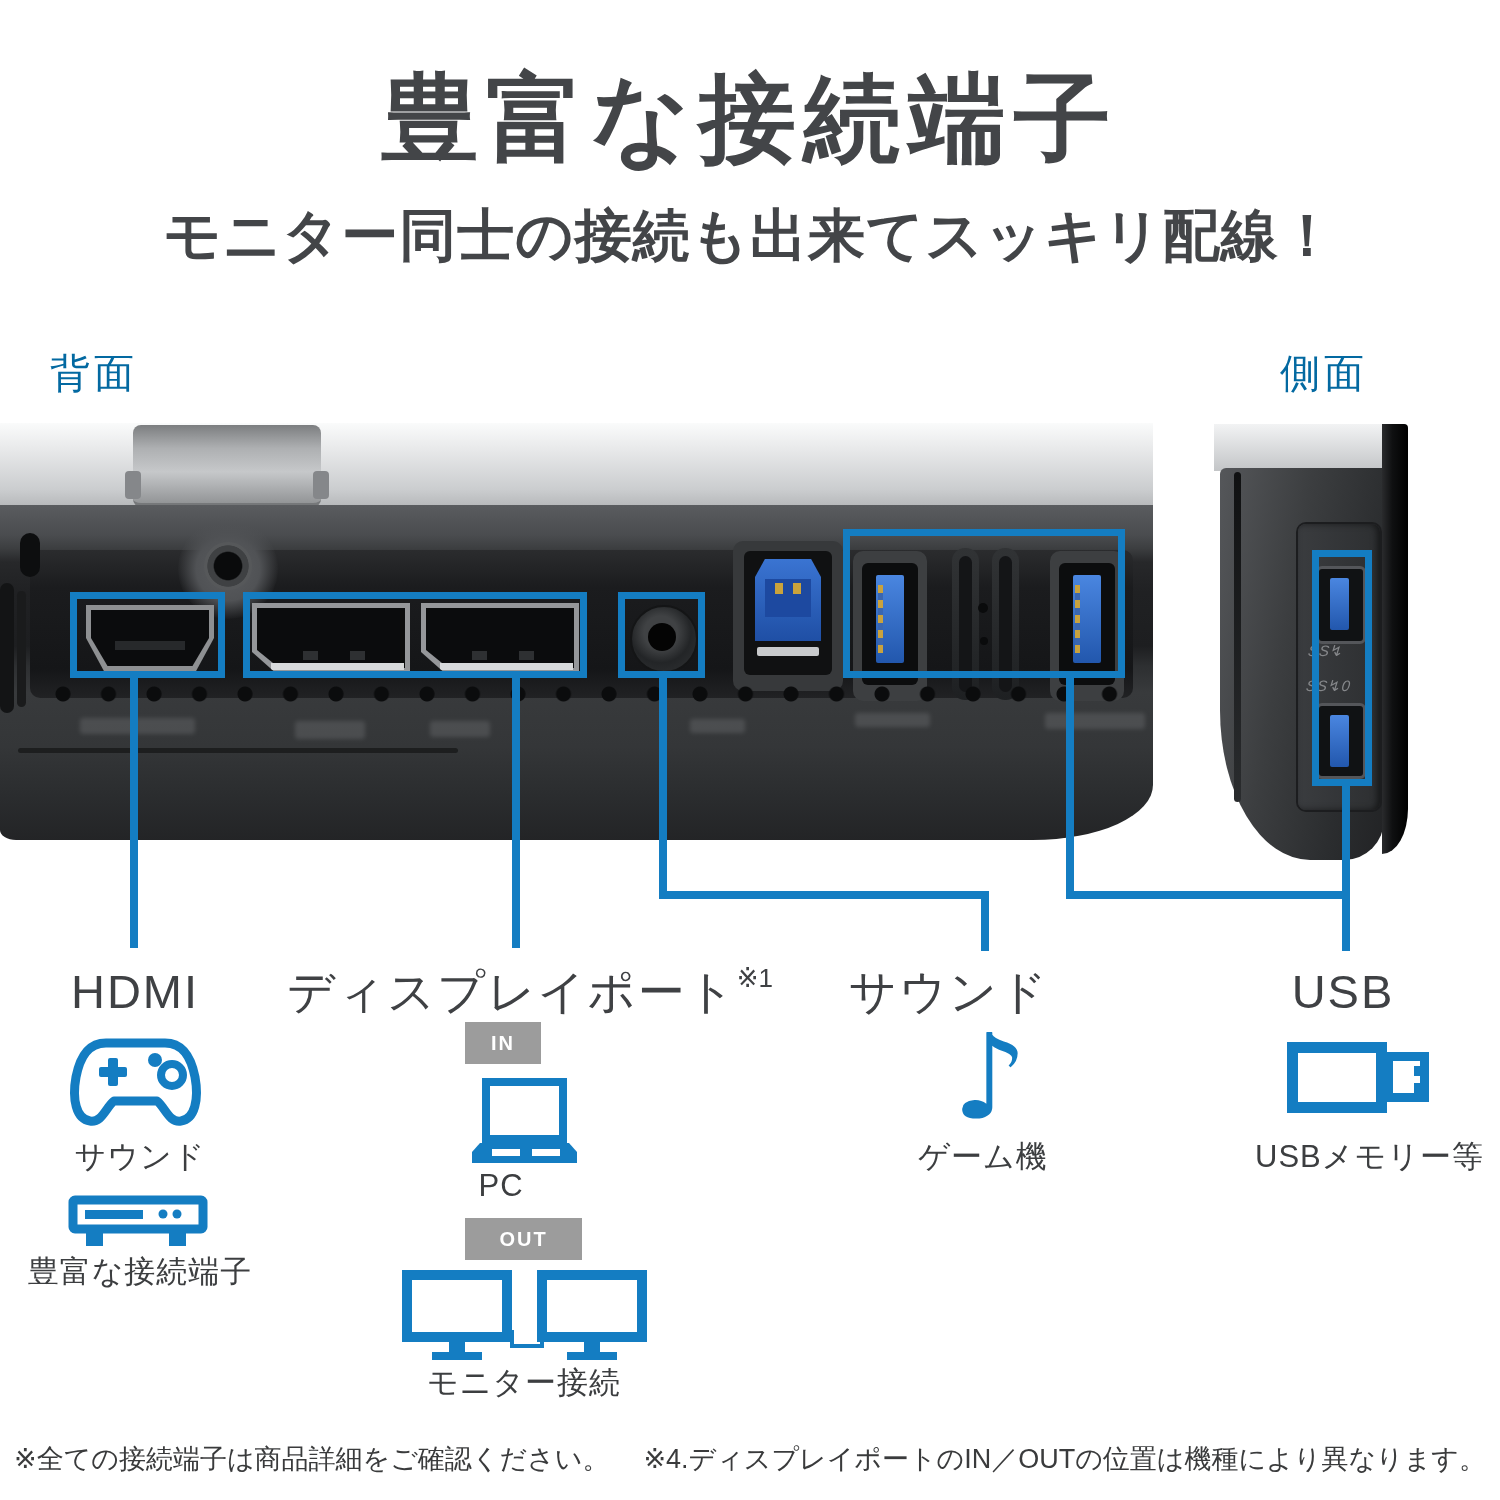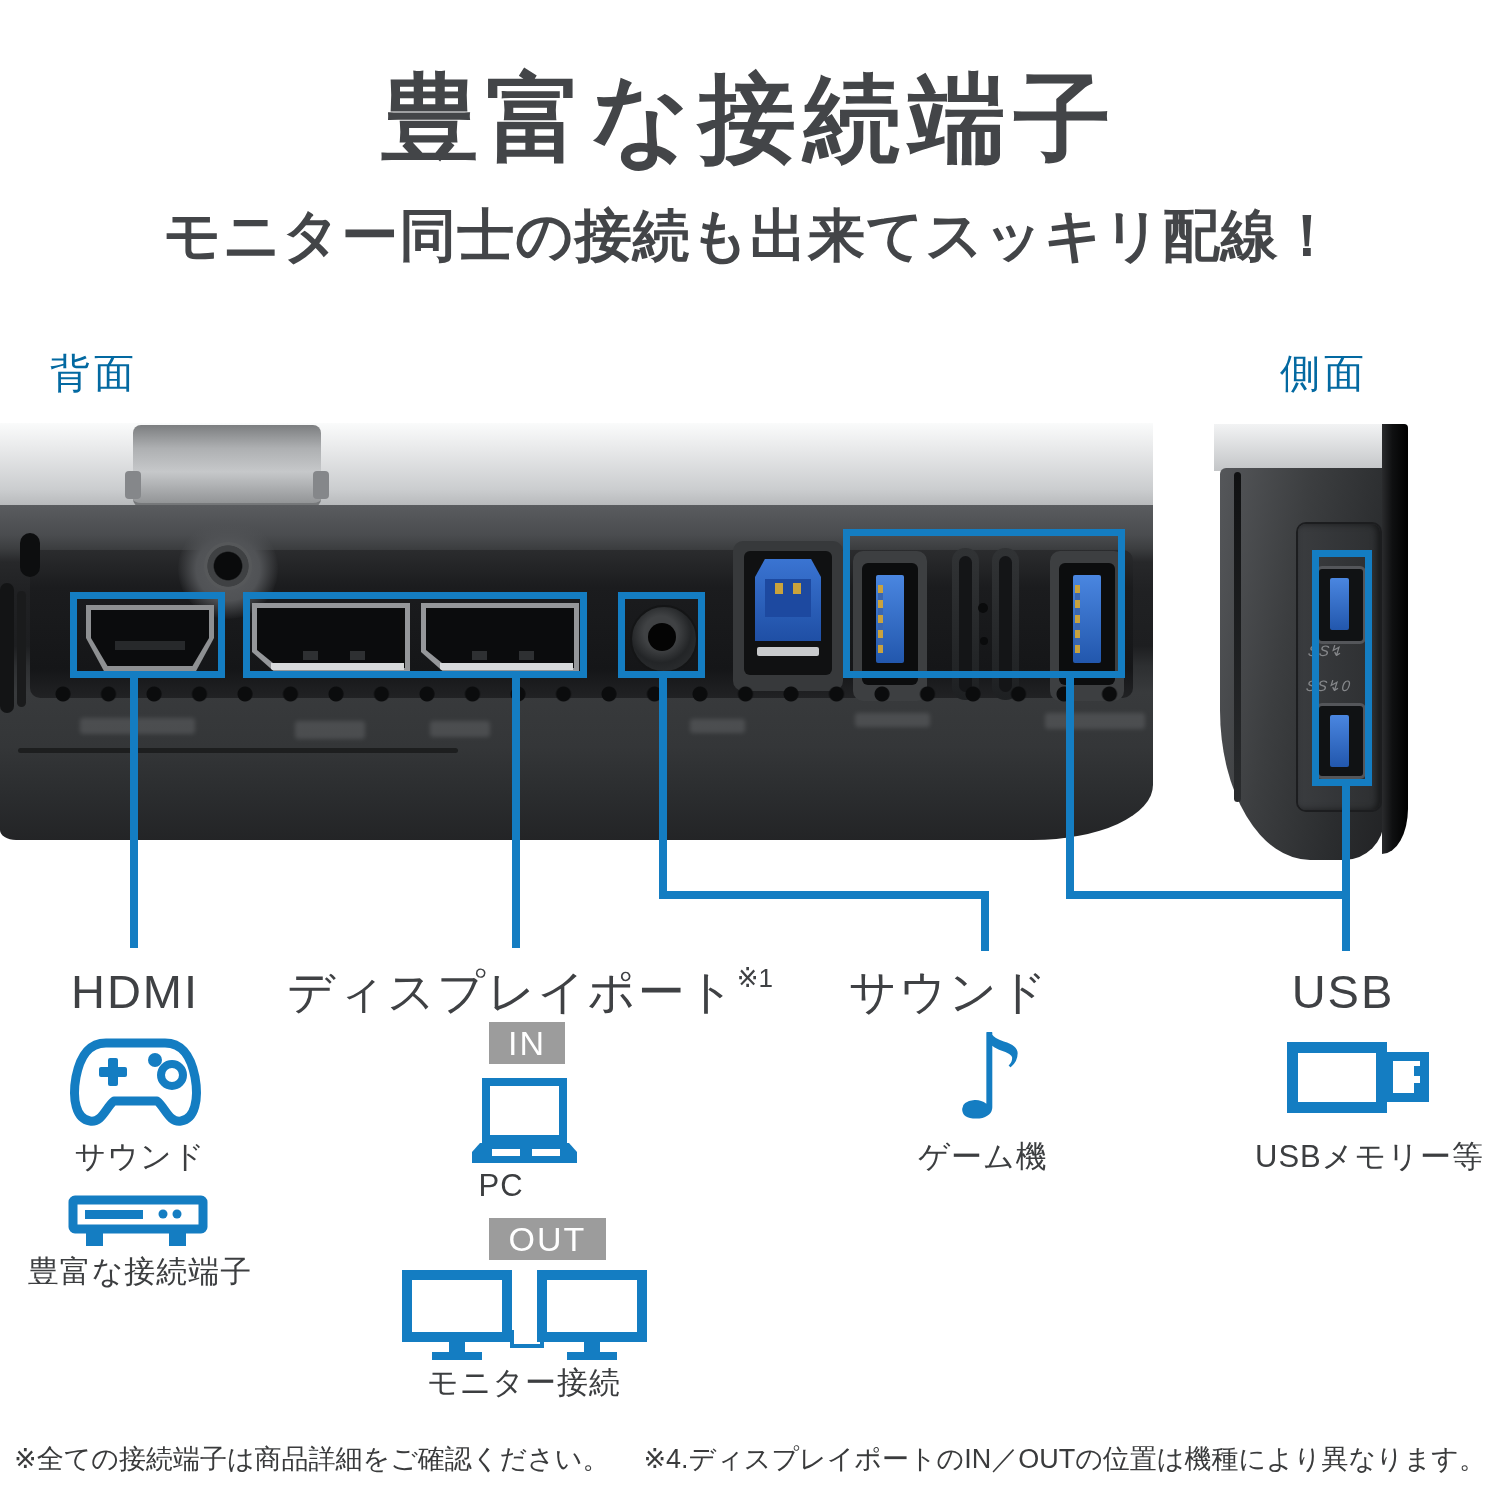--- a/index.html
+++ b/index.html
@@ -134,22 +134,22 @@
   #t-sound{left:829px;width:240px;}
   #t-usb{left:1243px;width:200px;}
   .sup{font-size:26px;vertical-align:top;position:relative;top:-2px;letter-spacing:0;}
   .devlabel{text-align:center;font-size:31px;color:#3c3e40;letter-spacing:1px;white-space:nowrap;}
   #lab-game{left:35px;top:1136px;width:210px;}
   #lab-rec{left:25px;top:1251px;width:230px;}
   #lab-pc{left:449px;top:1168px;width:104px;}
   #lab-mon{left:424px;top:1362px;width:200px;}
   #lab-audio{left:918px;top:1136px;width:130px;}
   #lab-usbm{left:1255px;top:1136px;width:205px;}
-  .badge{background:#9c9c9c;color:#fff;font-weight:400;font-size:34px;text-align:center;
-    letter-spacing:2px;margin-left:24px;}
+  .badge{background:#9c9c9c;color:#fff;font-weight:700;font-size:20px;text-align:center;
+    letter-spacing:2px;}
   #badge-in{left:465px;top:1022px;width:76px;height:42px;line-height:42px;}
   #badge-out{left:465px;top:1218px;width:117px;height:42px;line-height:42px;}
   #ic-gamepad{left:68px;top:1037px;}
   #ic-recorder{left:68px;top:1195px;}
   #ic-laptop{left:472px;top:1078px;}
   #ic-monitors{left:402px;top:1270px;}
   #ic-note{left:930px;top:1018px;width:120px;height:115px;text-align:center;
     font-size:118px;line-height:1;color:#147dc2;font-family:"DejaVu Sans",sans-serif;}
   
   #ic-usbmem{left:1287px;top:1042px;width:146px;height:72px;}

